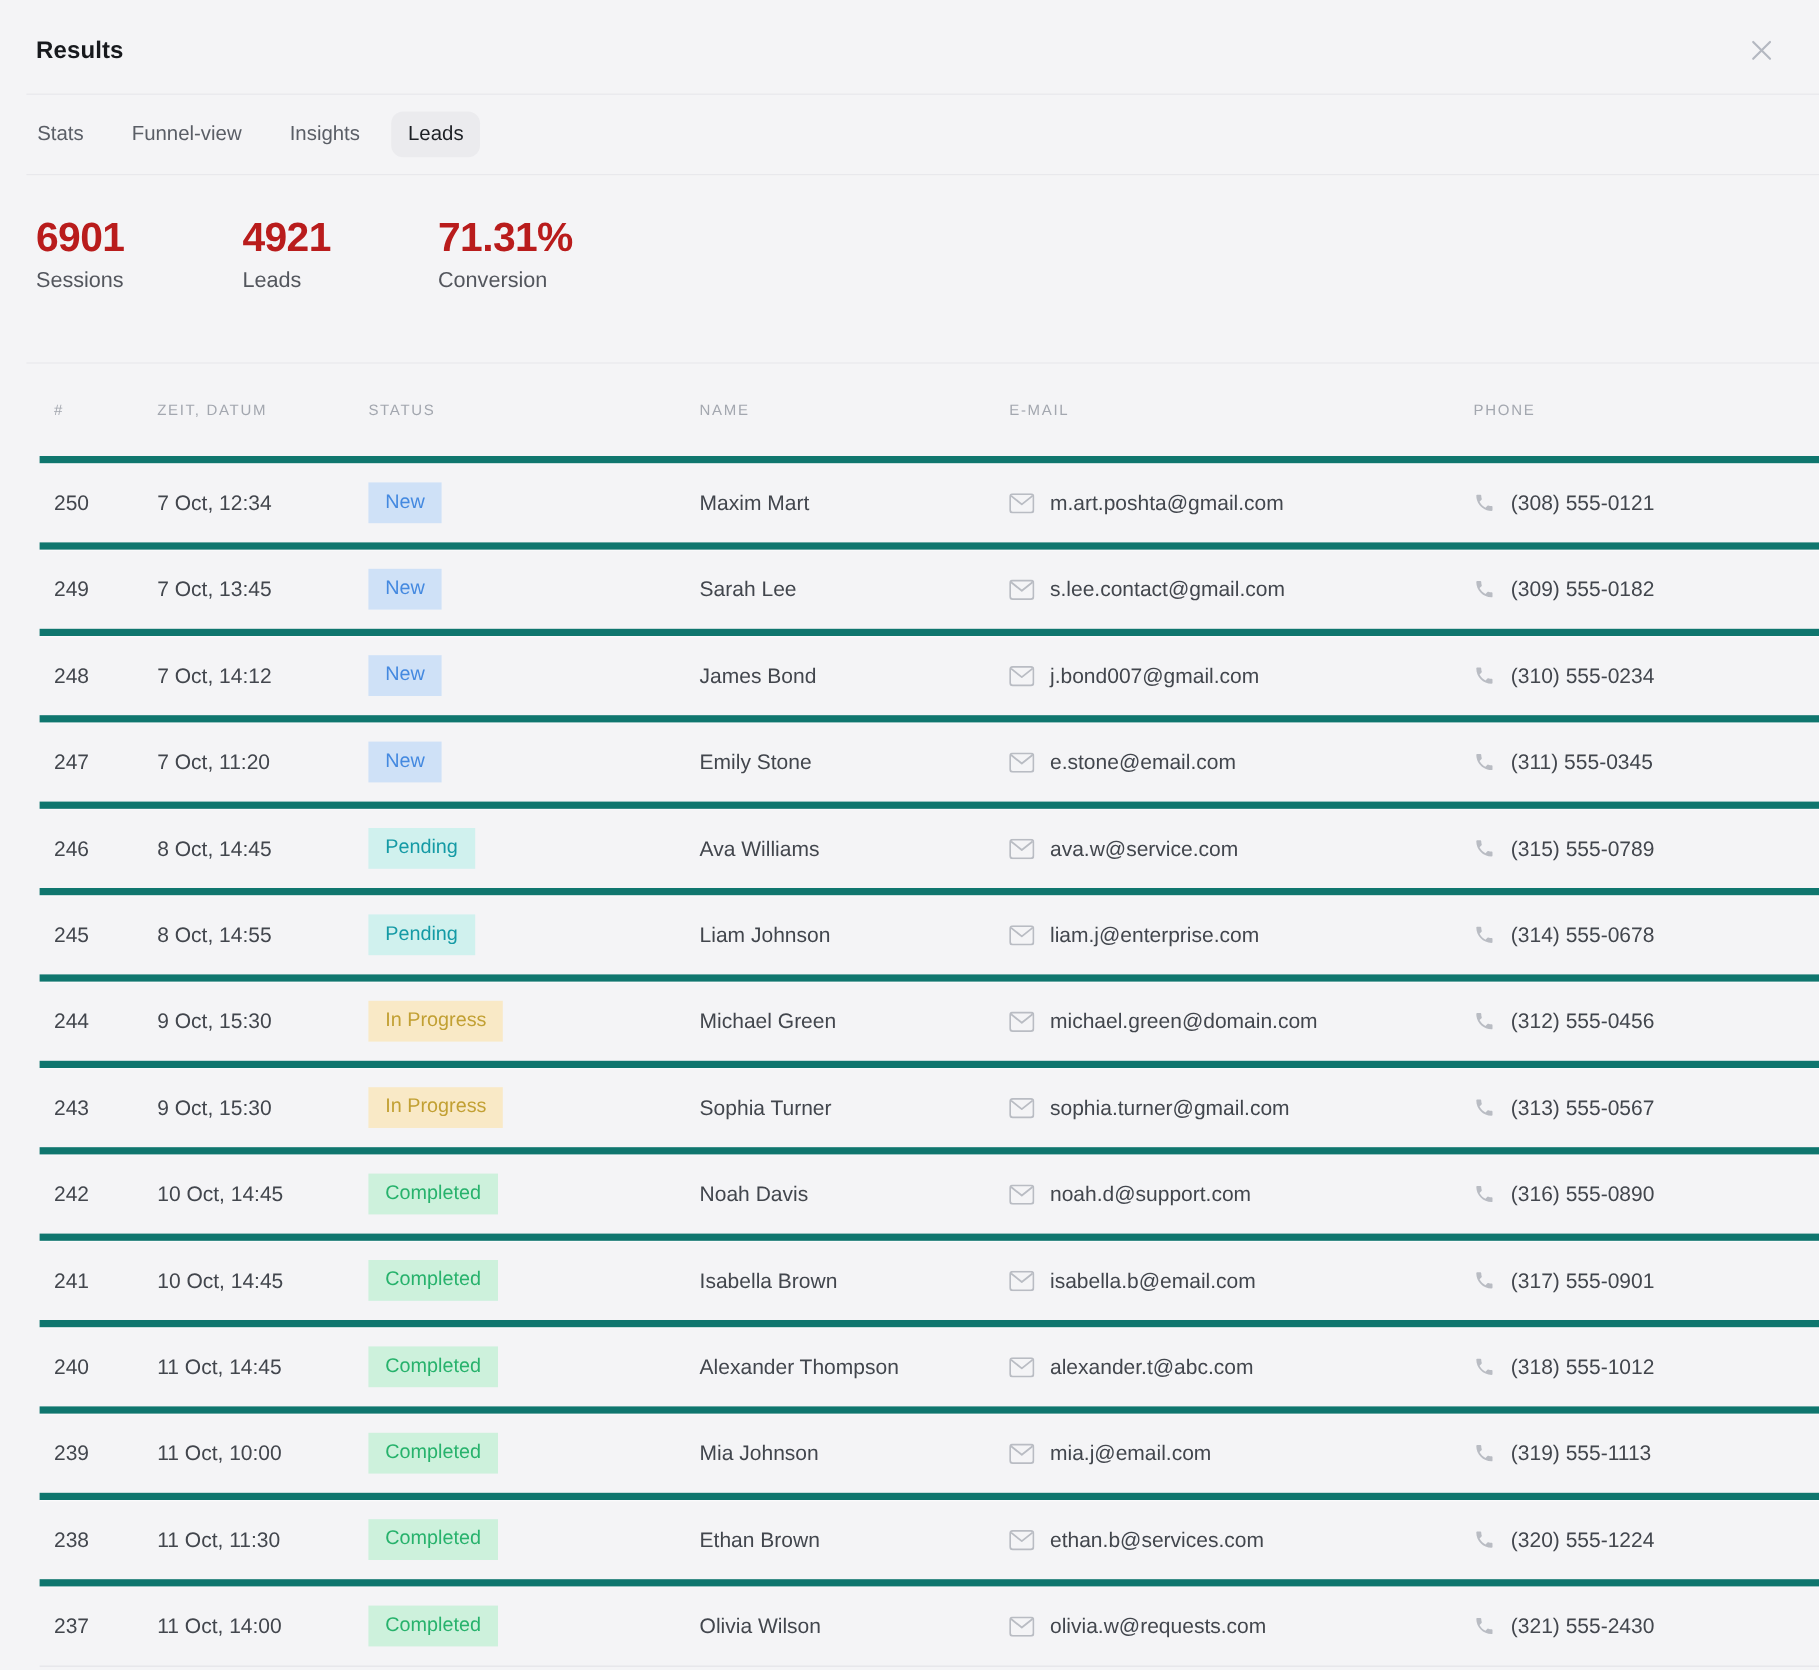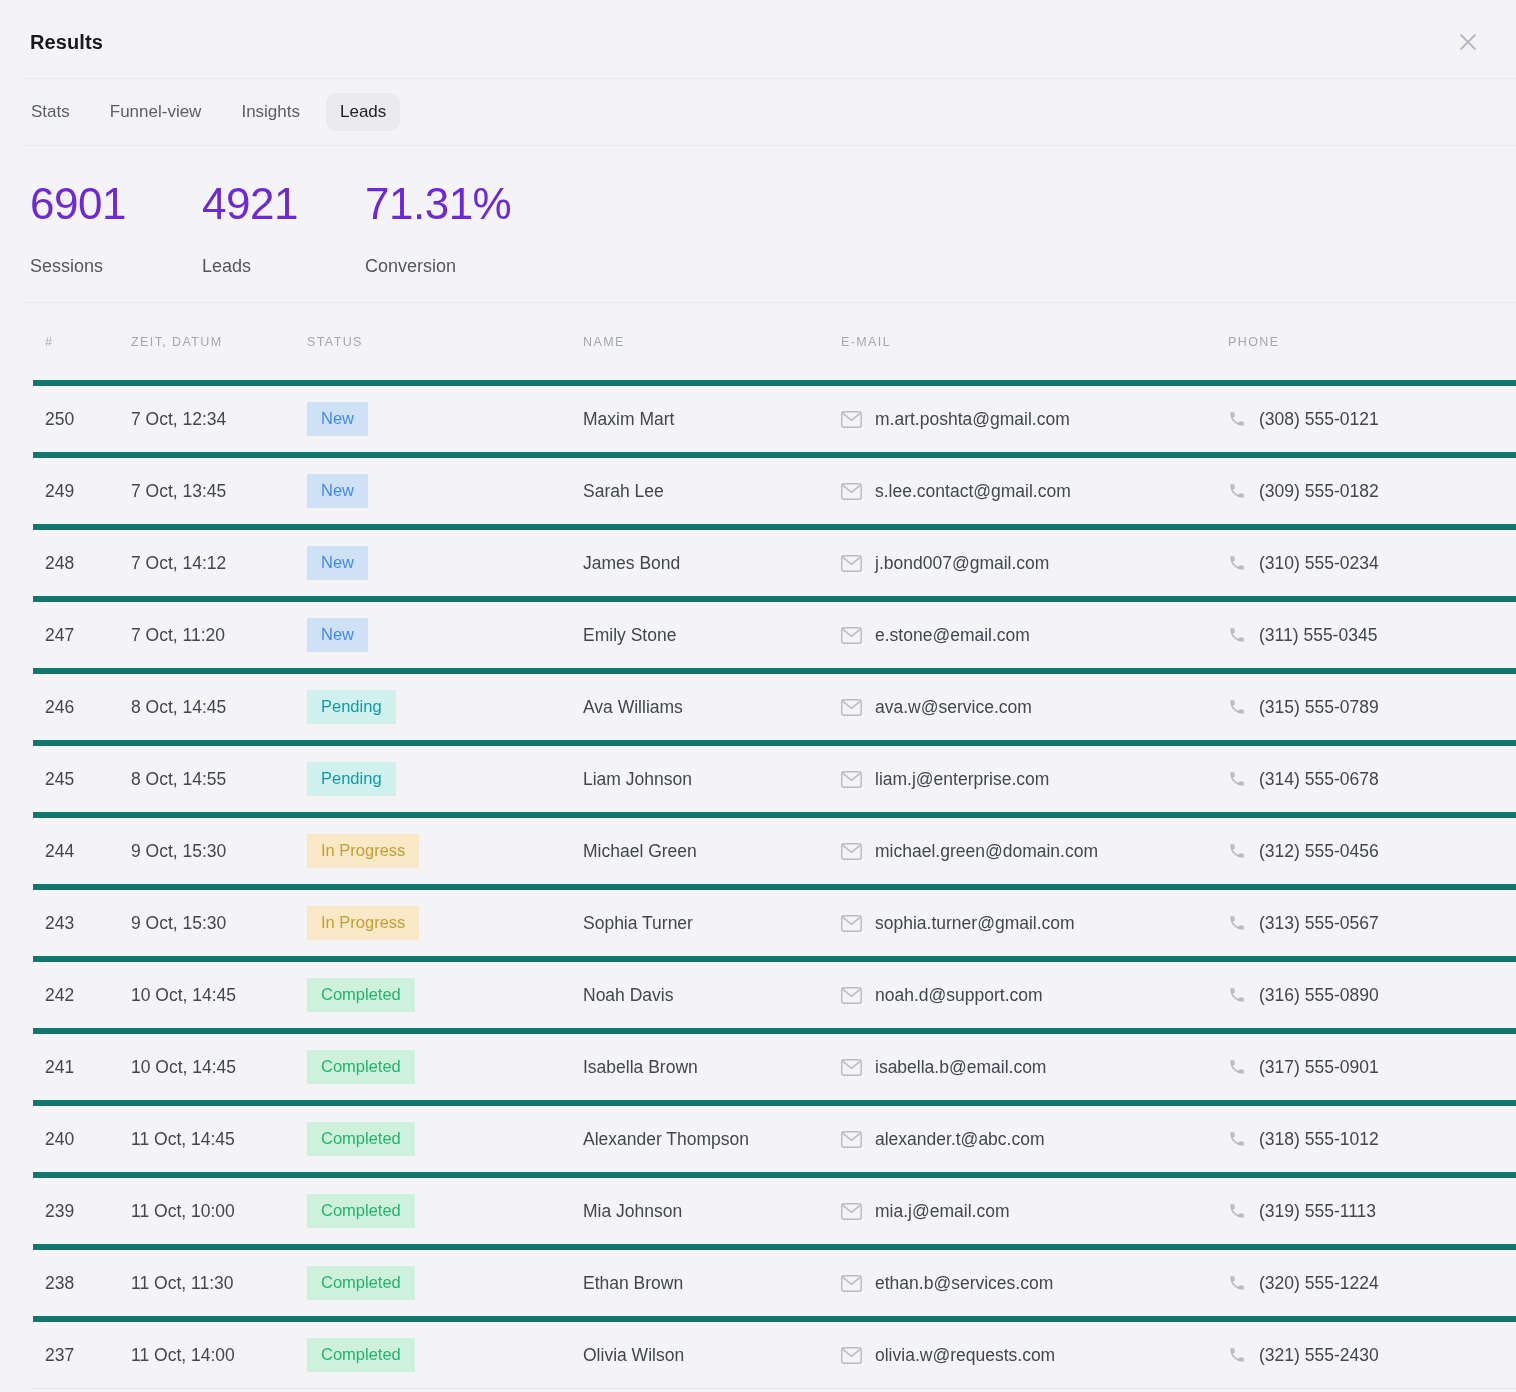--- a/index.html
+++ b/index.html
@@ -51,27 +51,27 @@
   
   .stats {
     height: 156px;
     display: flex;
     padding: 34px 0 0 30px;
   }
   .stat:nth-child(1) { width: 172px; }
   .stat:nth-child(2) { width: 163px; }
   .stat:nth-child(3) { width: 208px; }
   .stat-value {
-    font-size: 44px;
-    font-weight: 400;
-    color: #6d28d9;
+    font-size: 34px;
+    font-weight: 700;
+    color: #b91c1c;
     letter-spacing: -0.5px;
     line-height: 1.1;
   }
-  .stat-label { margin-top: 28px; font-size: 18px; color: #53565d; }
+  .stat-label { margin-top: 6px; font-size: 18px; color: #53565d; }
 
   
   .table { margin-left: 33px; }
   .grid-row {
     display: grid;
     grid-template-columns: 98px 176px 276px 258px 387px 1fr;
     align-items: center;
   }
   .table-head { height: 77px; }
   .th {

